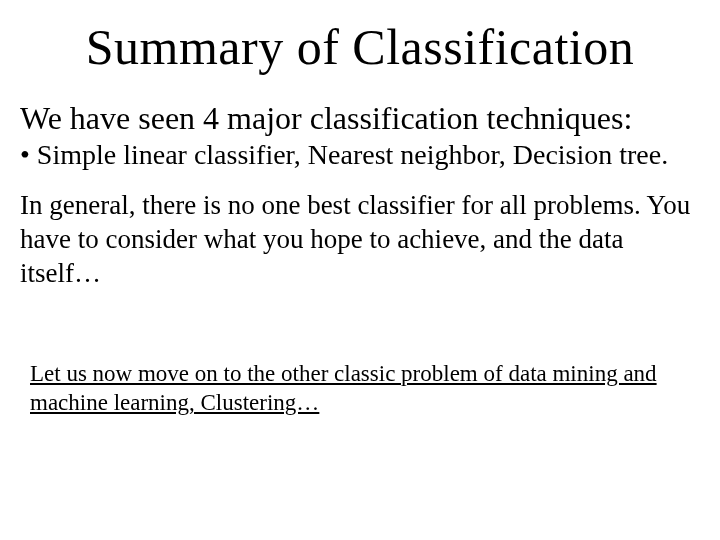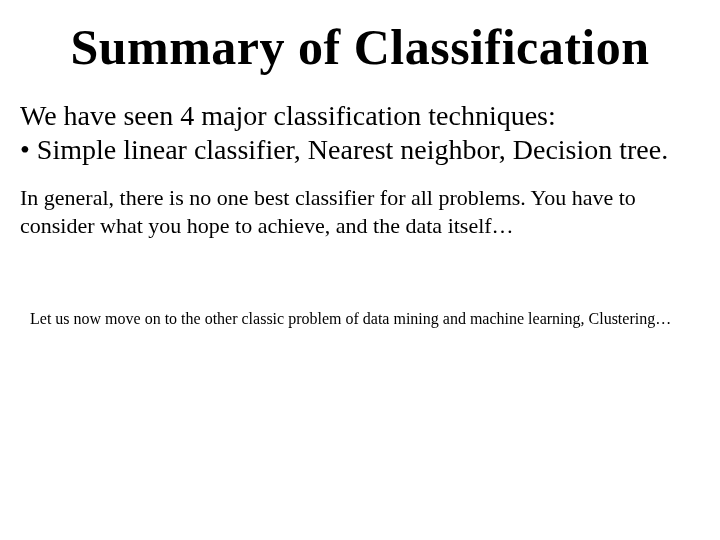--- a/index.html
+++ b/index.html
@@ -16,40 +16,41 @@
     box-sizing: border-box;
     width: 720px;
     height: 540px;
     padding: 18px 20px 20px 20px;
     position: relative;
   }
   .title {
     text-align: center;
     font-size: 50px;
     margin: 0 0 24px 0;
-    font-weight: bold;
+    font-weight: normal;
     letter-spacing: 0.5px;
   }
   .lead {
-    font-size: 28px;
+    font-size: 32px;
     margin: 0 0 2px 0;
   }
   .bullet {
     font-size: 28px;
     margin: 0 0 4px 0;
   }
   .para {
-    font-size: 22px;
+    font-size: 27px;
     margin: 18px 0 0 0;
     line-height: 1.25;
   }
   .closing {
-    font-size: 16px;
+    font-size: 23px;
     margin: 70px 10px 0 10px;
     line-height: 1.25;
+    text-decoration: underline;
   }
 </style>
 </head>
 <body>
 
 <div class="slide">
   <h1 class="title">Summary of Classification</h1>
 
   <p class="lead">We have seen 4 major classification techniques:</p>
   <p class="bullet">• Simple linear classifier, Nearest neighbor, Decision tree.</p>

